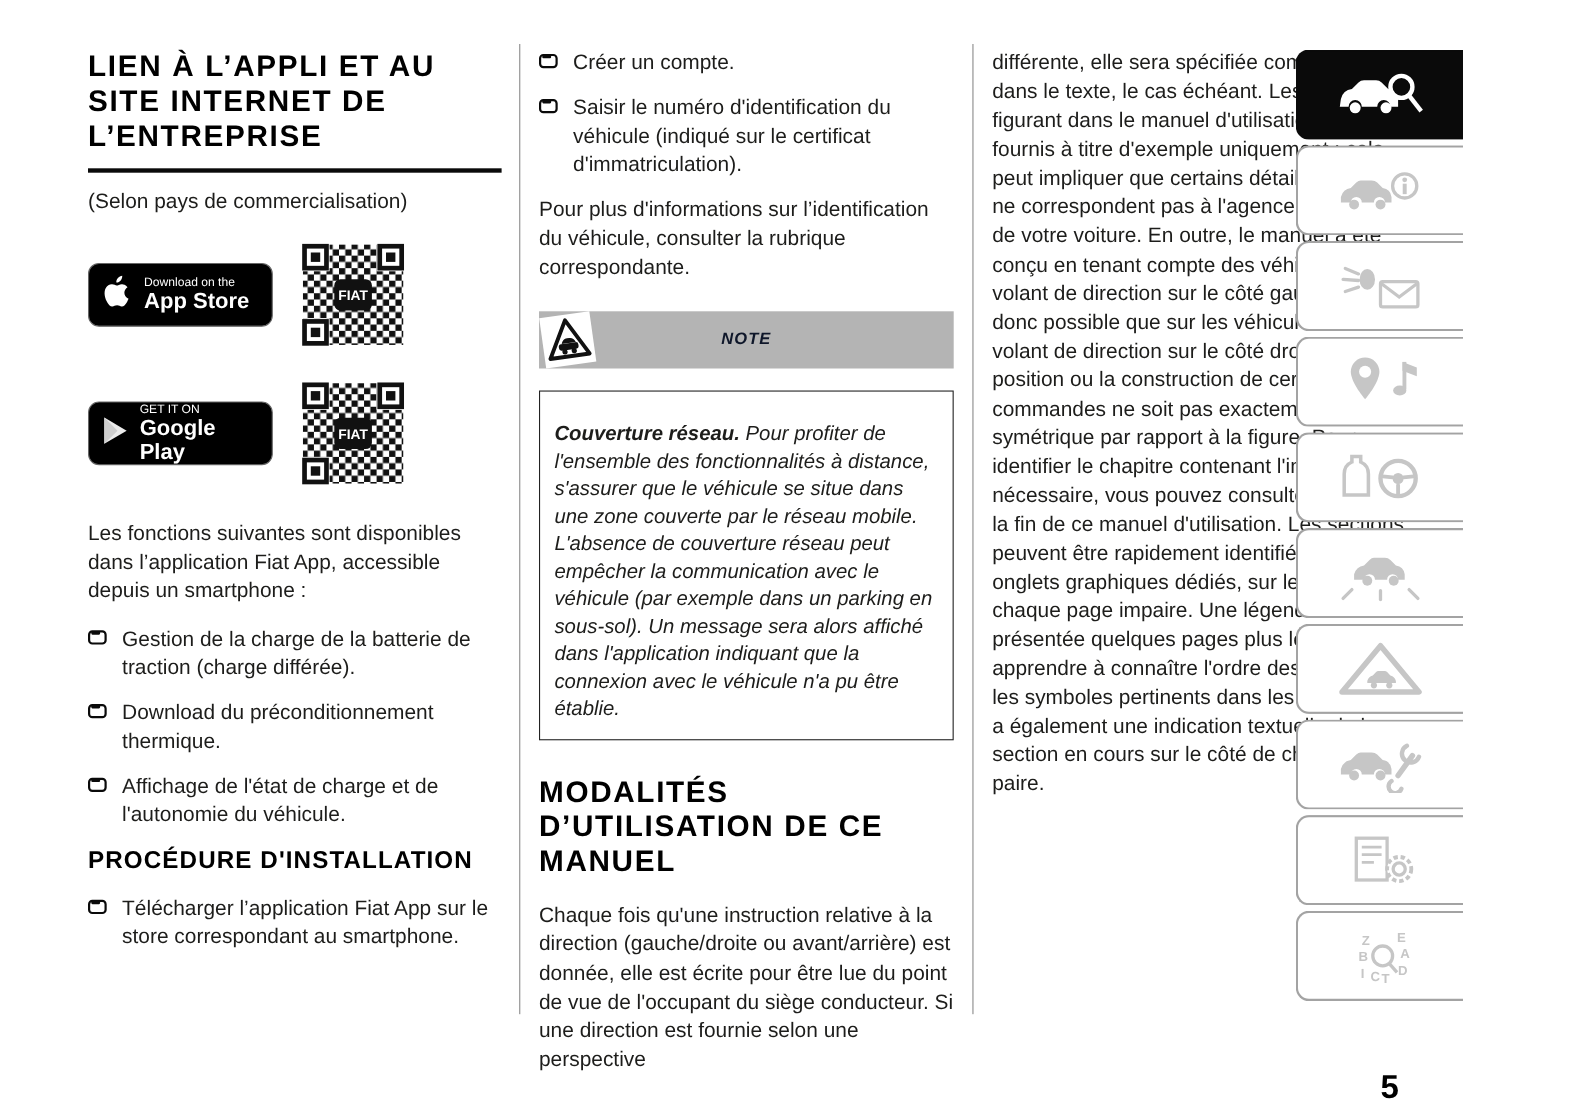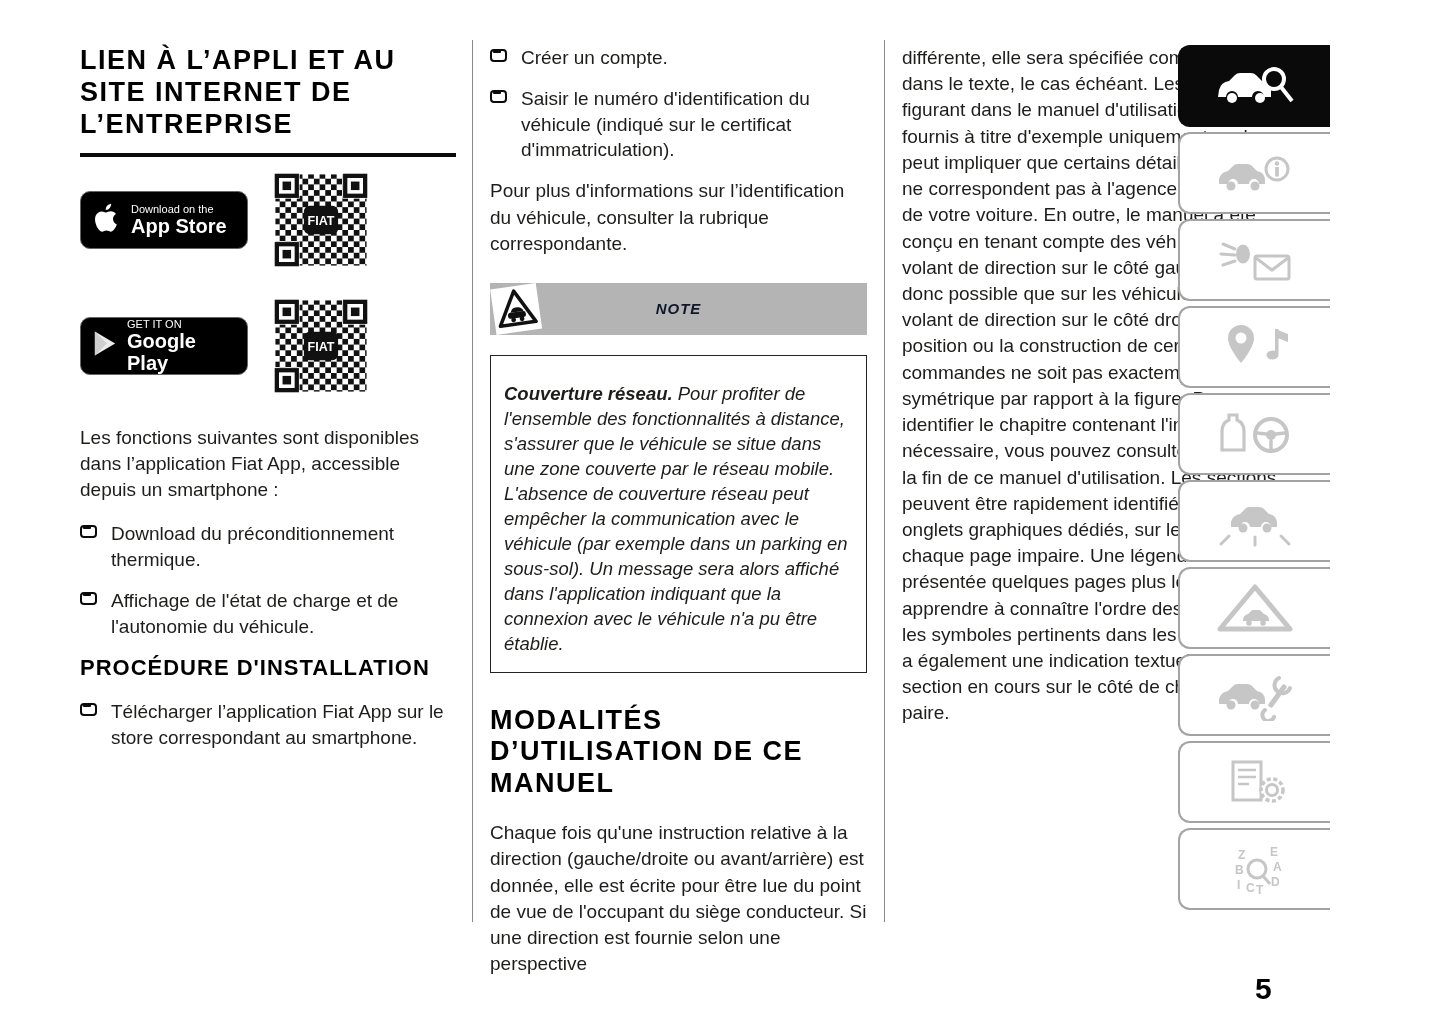--- a/index.html
+++ b/index.html
@@ -49,20 +49,21 @@
 
   .page-number { position:absolute; left:1255px; top:972px; font-size:30px; font-weight:bold; color:#000; }
 </style>
 </head>
 <body>
 
 <div class="page">
 
   <section class="col" id="col1">
     <h1 class="sec underlined">LIEN À L’APPLI ET AU SITE INTERNET DE L’ENTREPRISE</h1>
+    <p class="subtitle">(Selon pays de commercialisation)</p>
 
     <div class="badge-row">
       <div class="store-badge">
         <span>
           <svg width="28" height="34" viewBox="0 0 30 36">
             <path fill="#fff" d="M21.5 19.2c0-3.6 3-5.3 3.1-5.4-1.7-2.5-4.3-2.8-5.2-2.9-2.2-.2-4.3 1.3-5.4 1.3-1.1 0-2.9-1.3-4.7-1.2-2.4 0-4.7 1.4-5.9 3.6-2.5 4.4-.6 10.9 1.8 14.5 1.2 1.7 2.6 3.7 4.5 3.6 1.8-.1 2.5-1.2 4.7-1.2 2.2 0 2.8 1.2 4.7 1.1 1.9 0 3.2-1.8 4.4-3.5 1.4-2 1.9-4 2-4.1-.1-.1-3.9-1.5-4-5.8z"></path>
             <path fill="#fff" d="M17.9 7.2c1-1.2 1.7-2.9 1.5-4.6-1.5.1-3.2 1-4.2 2.2-.9 1.1-1.8 2.8-1.5 4.5 1.6.1 3.2-.8 4.2-2.1z"></path>
           </svg>
         </span>
         <span class="badge-text">
@@ -131,20 +132,24 @@
         <rect x="10.5" y="11.5" width="12" height="10" rx="2" fill="#111"></rect>
         <text x="16.5" y="18.2" fill="#fff" font-size="4.4" font-weight="bold" text-anchor="middle">FIAT</text>
       </svg>
     </div>
 
     <p class="body">Les fonctions suivantes sont disponibles dans l’application Fiat App, accessible depuis un smartphone :</p>
 
     <ul class="checks">
       <li class="check">
         <span class="cbox"></span>
+        <span>Gestion de la charge de la batterie de traction (charge différée).</span>
+      </li>
+      <li class="check">
+        <span class="cbox"></span>
         <span>Download du préconditionnement thermique.</span>
       </li>
       <li class="check">
         <span class="cbox"></span>
         <span>Affichage de l'état de charge et de l'autonomie du véhicule.</span>
       </li>
     </ul>
 
     <h2 class="subhead">PROCÉDURE D'INSTALLATION</h2>
 

